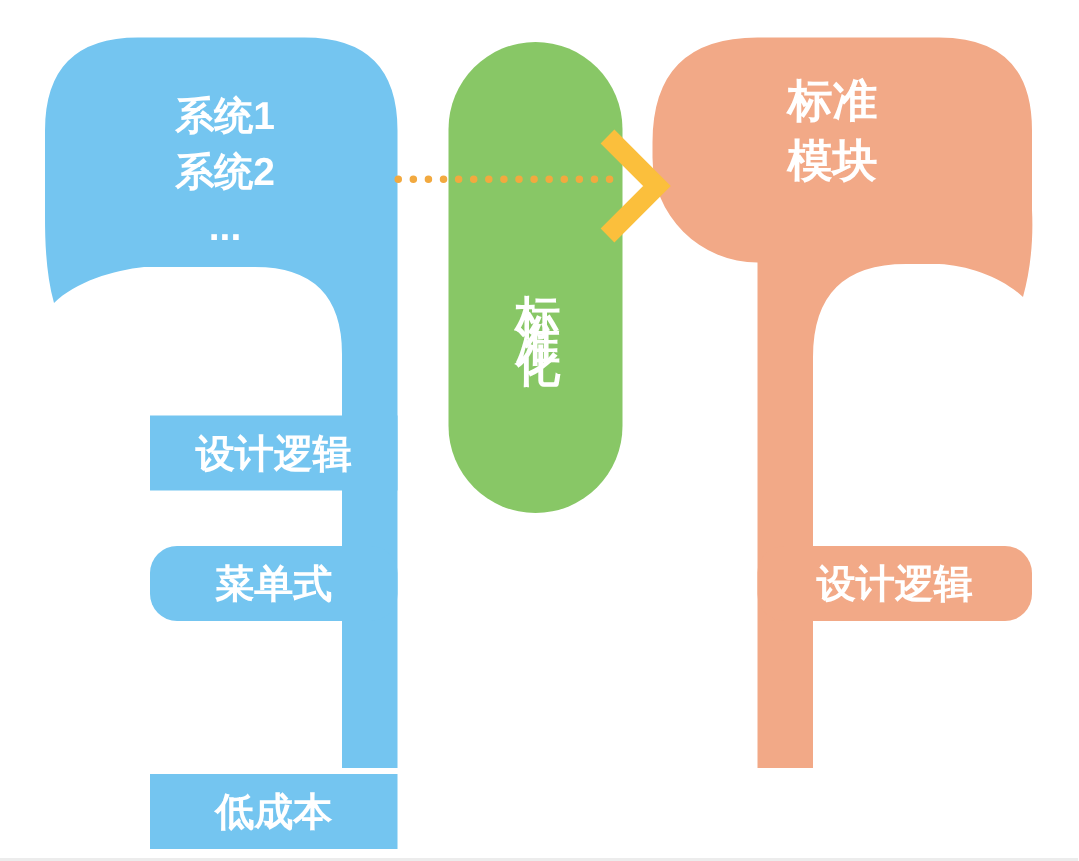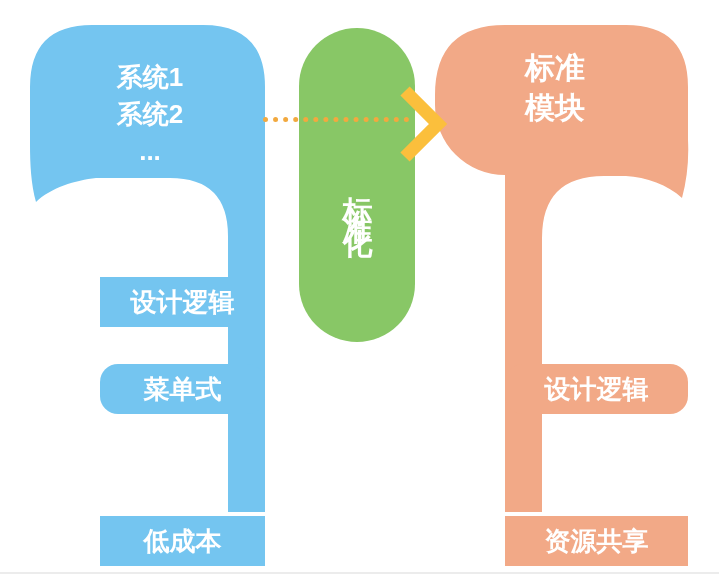--- a/index.html
+++ b/index.html
@@ -91,17 +91,16 @@
   <div class="bubble-text right">
     <div>标准</div>
     <div>模块</div>
   </div>
 
   <div class="item-box left row1">设计逻辑</div>
   <div class="item-box left row2">菜单式</div>
   <div class="item-box left row3">低成本</div>
 
   <div class="item-box right row2">设计逻辑</div>
-  <div class="item-box right row3">资源共享</div>
 
   <div class="bottom-line"></div>
 
 </div>
 
 </body></html>

